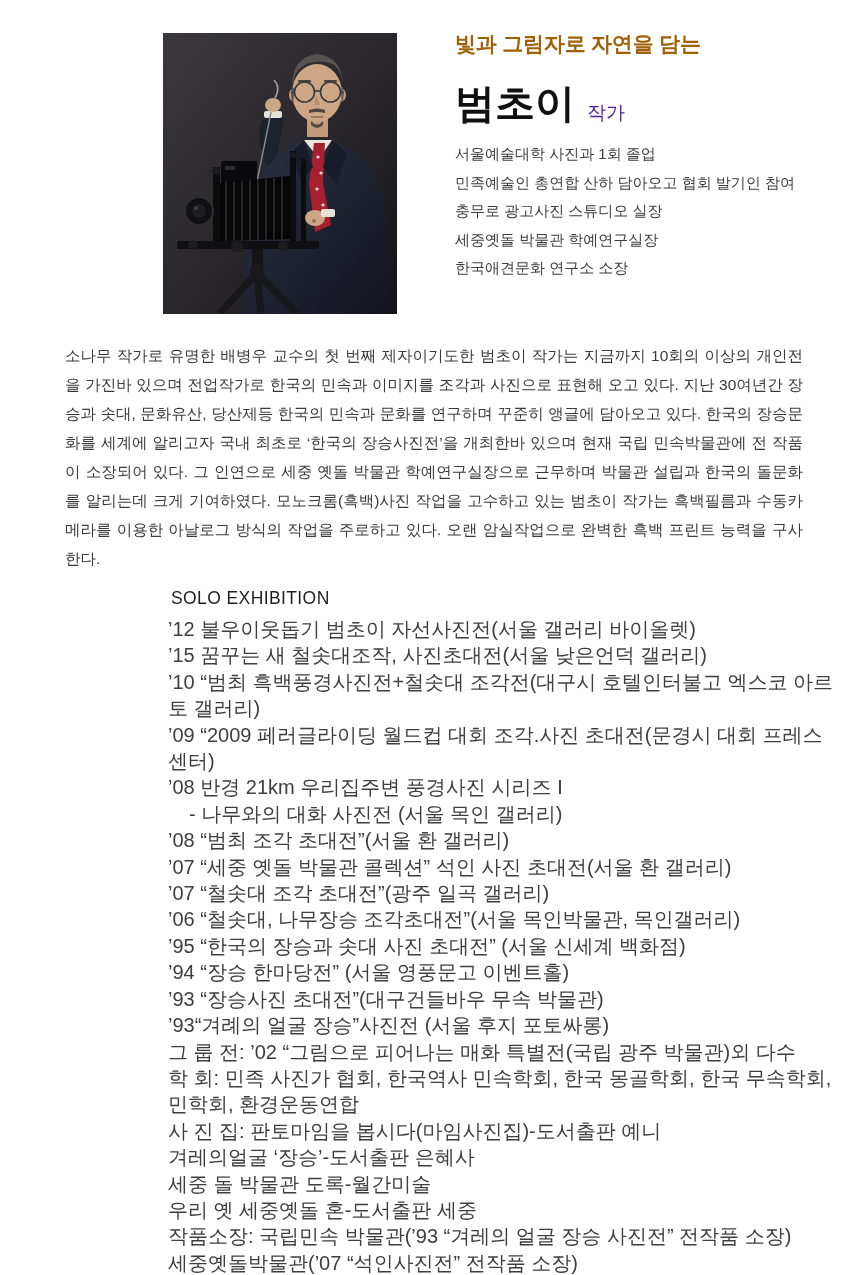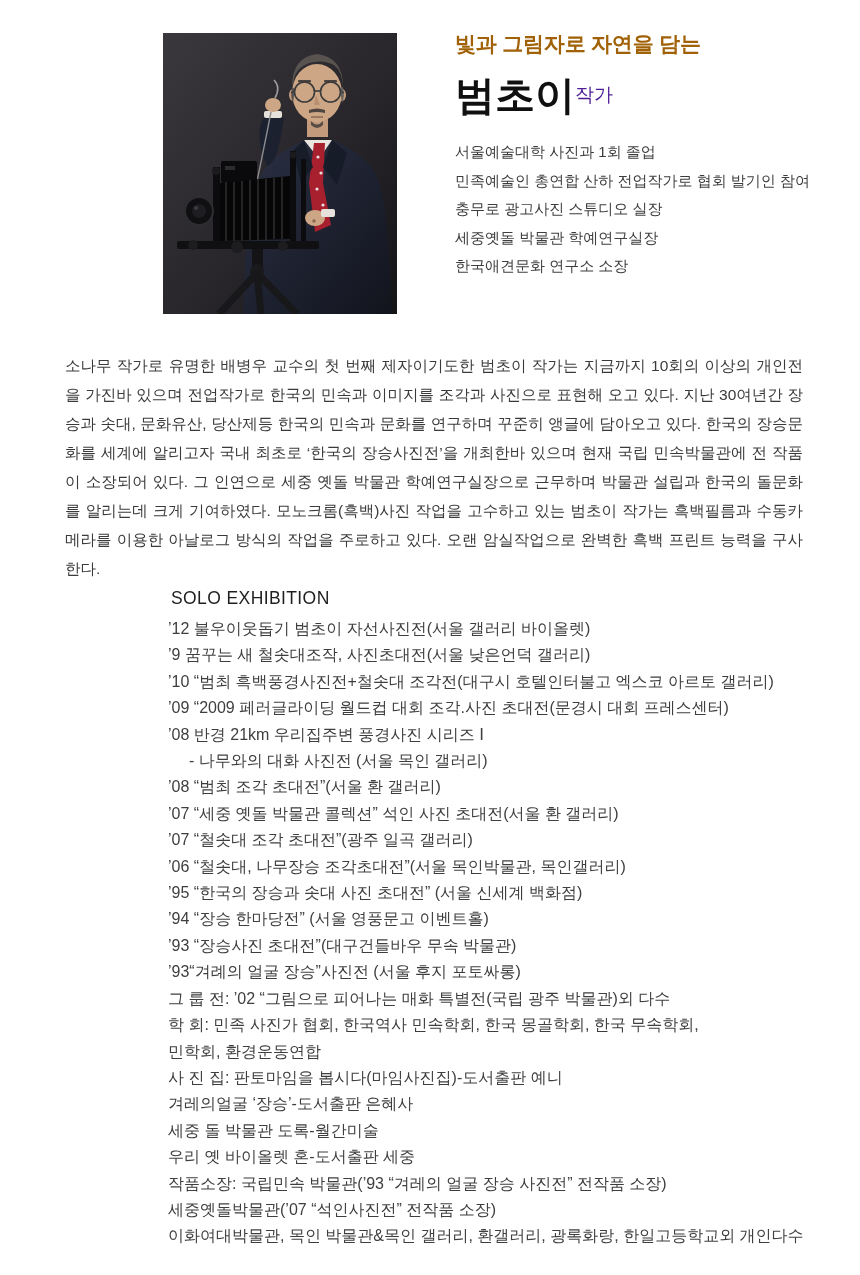--- a/index.html
+++ b/index.html
@@ -16,38 +16,37 @@
     width: 234px; height: 281px;
     overflow: hidden;
   }
   .head-col {
     position: absolute; left: 455px; top: 30px; width: 390px;
   }
   .tagline {
     font-size: 21px; font-weight: 700; color: #a16207;
     letter-spacing: -0.2px; line-height: 28px;
   }
-  .name-row { margin-top: 14px; display: flex; align-items: center; gap: 0; }
+  .name-row { margin-top: 22px; display: flex; align-items: flex-end; gap: 12px; }
   .artist-name { font-size: 40px; font-weight: 700; color: #101010; line-height: 46px; }
   .artist-suffix { font-size: 19px; font-weight: 400; color: #4c1d95; }
-  .creds { margin-top: 20px; }
+  .creds { margin-top: 14px; }
   .cred-item { font-size: 15px; line-height: 28.5px; color: #3d3d3d; }
   .bio {
     position: absolute; left: 65px; top: 341px; width: 738px;
     font-size: 15.5px; line-height: 29px; color: #3a3a3a;
     text-align: justify;
-    margin-top: 10px;
   }
   .solo-heading {
     position: absolute; left: 171px; top: 588px;
     font-size: 17.5px; font-weight: 500; color: #1f1f1f;
     letter-spacing: 0.4px;
   }
   .exh-list { position: absolute; left: 168px; top: 616px; width: 672px; }
-  .exh-item { font-size: 16px; line-height: 26.4px; color: #3e3e3e; }
+  .exh-item { font-size: 20px; line-height: 26.4px; color: #3e3e3e; }
   .exh-item.indent { padding-left: 21px; }
 </style>
 </head>
 <body>
 
 <div class="photo-wrap" title="portrait-of-photographer-with-large-format-camera">
   <svg width="234" height="281" viewBox="0 0 234 281">
     <defs>
       <linearGradient id="bgGrad" x1="0" y1="0" x2="1" y2="1">
         <stop offset="0" stop-color="#3b383d"></stop>
@@ -148,49 +147,49 @@
 </div>
 
 <div class="head-col">
   <div class="tagline">빛과 그림자로 자연을 담는</div>
   <div class="name-row">
     <span class="artist-name">범초이</span>
     <span class="artist-suffix">작가</span>
   </div>
   <div class="creds">
       <div class="cred-item">서울예술대학 사진과 1회 졸업</div>
-      <div class="cred-item">민족예술인 총연합 산하 전업작가로 협회 발기인 참여</div>
+      <div class="cred-item">민족예술인 총연합 산하 담아오고 협회 발기인 참여</div>
       <div class="cred-item">충무로 광고사진 스튜디오 실장</div>
       <div class="cred-item">세중옛돌 박물관 학예연구실장</div>
       <div class="cred-item">한국애견문화 연구소 소장</div>
     </div>
 </div>
 
 <div class="bio">소나무 작가로 유명한 배병우 교수의 첫 번째 제자이기도한 범초이 작가는 지금까지 10회의 이상의 개인전을 가진바 있으며 전업작가로 한국의 민속과 이미지를 조각과 사진으로 표현해 오고 있다.  지난 30여년간 장승과 솟대, 문화유산, 당산제등 한국의 민속과 문화를 연구하며 꾸준히 앵글에 담아오고 있다. 한국의 장승문화를 세계에 알리고자 국내 최초로 ‘한국의 장승사진전’을 개최한바 있으며 현재 국립 민속박물관에 전 작품이 소장되어 있다. 그 인연으로 세중 옛돌 박물관 학예연구실장으로 근무하며 박물관 설립과 한국의 돌문화를 알리는데 크게 기여하였다. 모노크롬(흑백)사진 작업을 고수하고 있는 범초이 작가는 흑백필름과 수동카메라를 이용한 아날로그 방식의 작업을 주로하고 있다. 오랜 암실작업으로 완벽한 흑백 프린트 능력을 구사한다.</div>
 
 <div class="solo-heading">SOLO EXHIBITION</div>
 
 <div class="exh-list">
     <div class="exh-item">’12 불우이웃돕기 범초이 자선사진전(서울 갤러리 바이올렛)</div>
-    <div class="exh-item">’9 꿈꾸는 새 철솟대조작, 사진초대전(서울 낮은언덕 갤러리)</div>
+    <div class="exh-item">’15 꿈꾸는 새 철솟대조작, 사진초대전(서울 낮은언덕 갤러리)</div>
     <div class="exh-item">’10 “범최 흑백풍경사진전+철솟대 조각전(대구시 호텔인터불고 엑스코 아르토 갤러리)</div>
     <div class="exh-item">’09 “2009 페러글라이딩 월드컵 대회 조각.사진 초대전(문경시 대회 프레스센터)</div>
     <div class="exh-item">’08 반경 21km 우리집주변 풍경사진 시리즈 Ⅰ</div>
     <div class="exh-item indent">- 나무와의 대화 사진전 (서울 목인 갤러리)</div>
     <div class="exh-item">’08 “범최 조각 초대전”(서울 환 갤러리)</div>
     <div class="exh-item">’07 “세중 옛돌 박물관 콜렉션” 석인 사진 초대전(서울 환 갤러리)</div>
     <div class="exh-item">’07 “철솟대 조각 초대전”(광주 일곡 갤러리)</div>
     <div class="exh-item">’06 “철솟대, 나무장승 조각초대전”(서울 목인박물관, 목인갤러리)</div>
     <div class="exh-item">’95 “한국의 장승과 솟대 사진 초대전” (서울 신세계 백화점)</div>
     <div class="exh-item">’94 “장승 한마당전” (서울 영풍문고 이벤트홀)</div>
     <div class="exh-item">’93 “장승사진 초대전”(대구건들바우 무속 박물관)</div>
     <div class="exh-item">’93“겨례의 얼굴 장승”사진전 (서울 후지 포토싸롱)</div>
     <div class="exh-item">그 룹 전: ’02 “그림으로 피어나는 매화 특별전(국립 광주 박물관)외 다수</div>
     <div class="exh-item">학 회: 민족 사진가 협회, 한국역사 민속학회, 한국 몽골학회, 한국 무속학회,</div>
     <div class="exh-item">민학회, 환경운동연합</div>
     <div class="exh-item">사 진 집: 판토마임을 봅시다(마임사진집)-도서출판 예니</div>
     <div class="exh-item">겨레의얼굴 ‘장승’-도서출판 은혜사</div>
     <div class="exh-item">세중 돌 박물관 도록-월간미술</div>
-    <div class="exh-item">우리 옛 바이올렛 혼-도서출판 세중</div>
+    <div class="exh-item">우리 옛 세중옛돌 혼-도서출판 세중</div>
     <div class="exh-item">작품소장: 국립민속 박물관(’93 “겨레의 얼굴 장승 사진전” 전작품 소장)</div>
     <div class="exh-item">세중옛돌박물관(’07 “석인사진전” 전작품 소장)</div>
     <div class="exh-item">이화여대박물관, 목인 박물관&amp;목인 갤러리, 환갤러리, 광록화랑, 한일고등학교외 개인다수</div>
   </div>
 
 </body></html>

